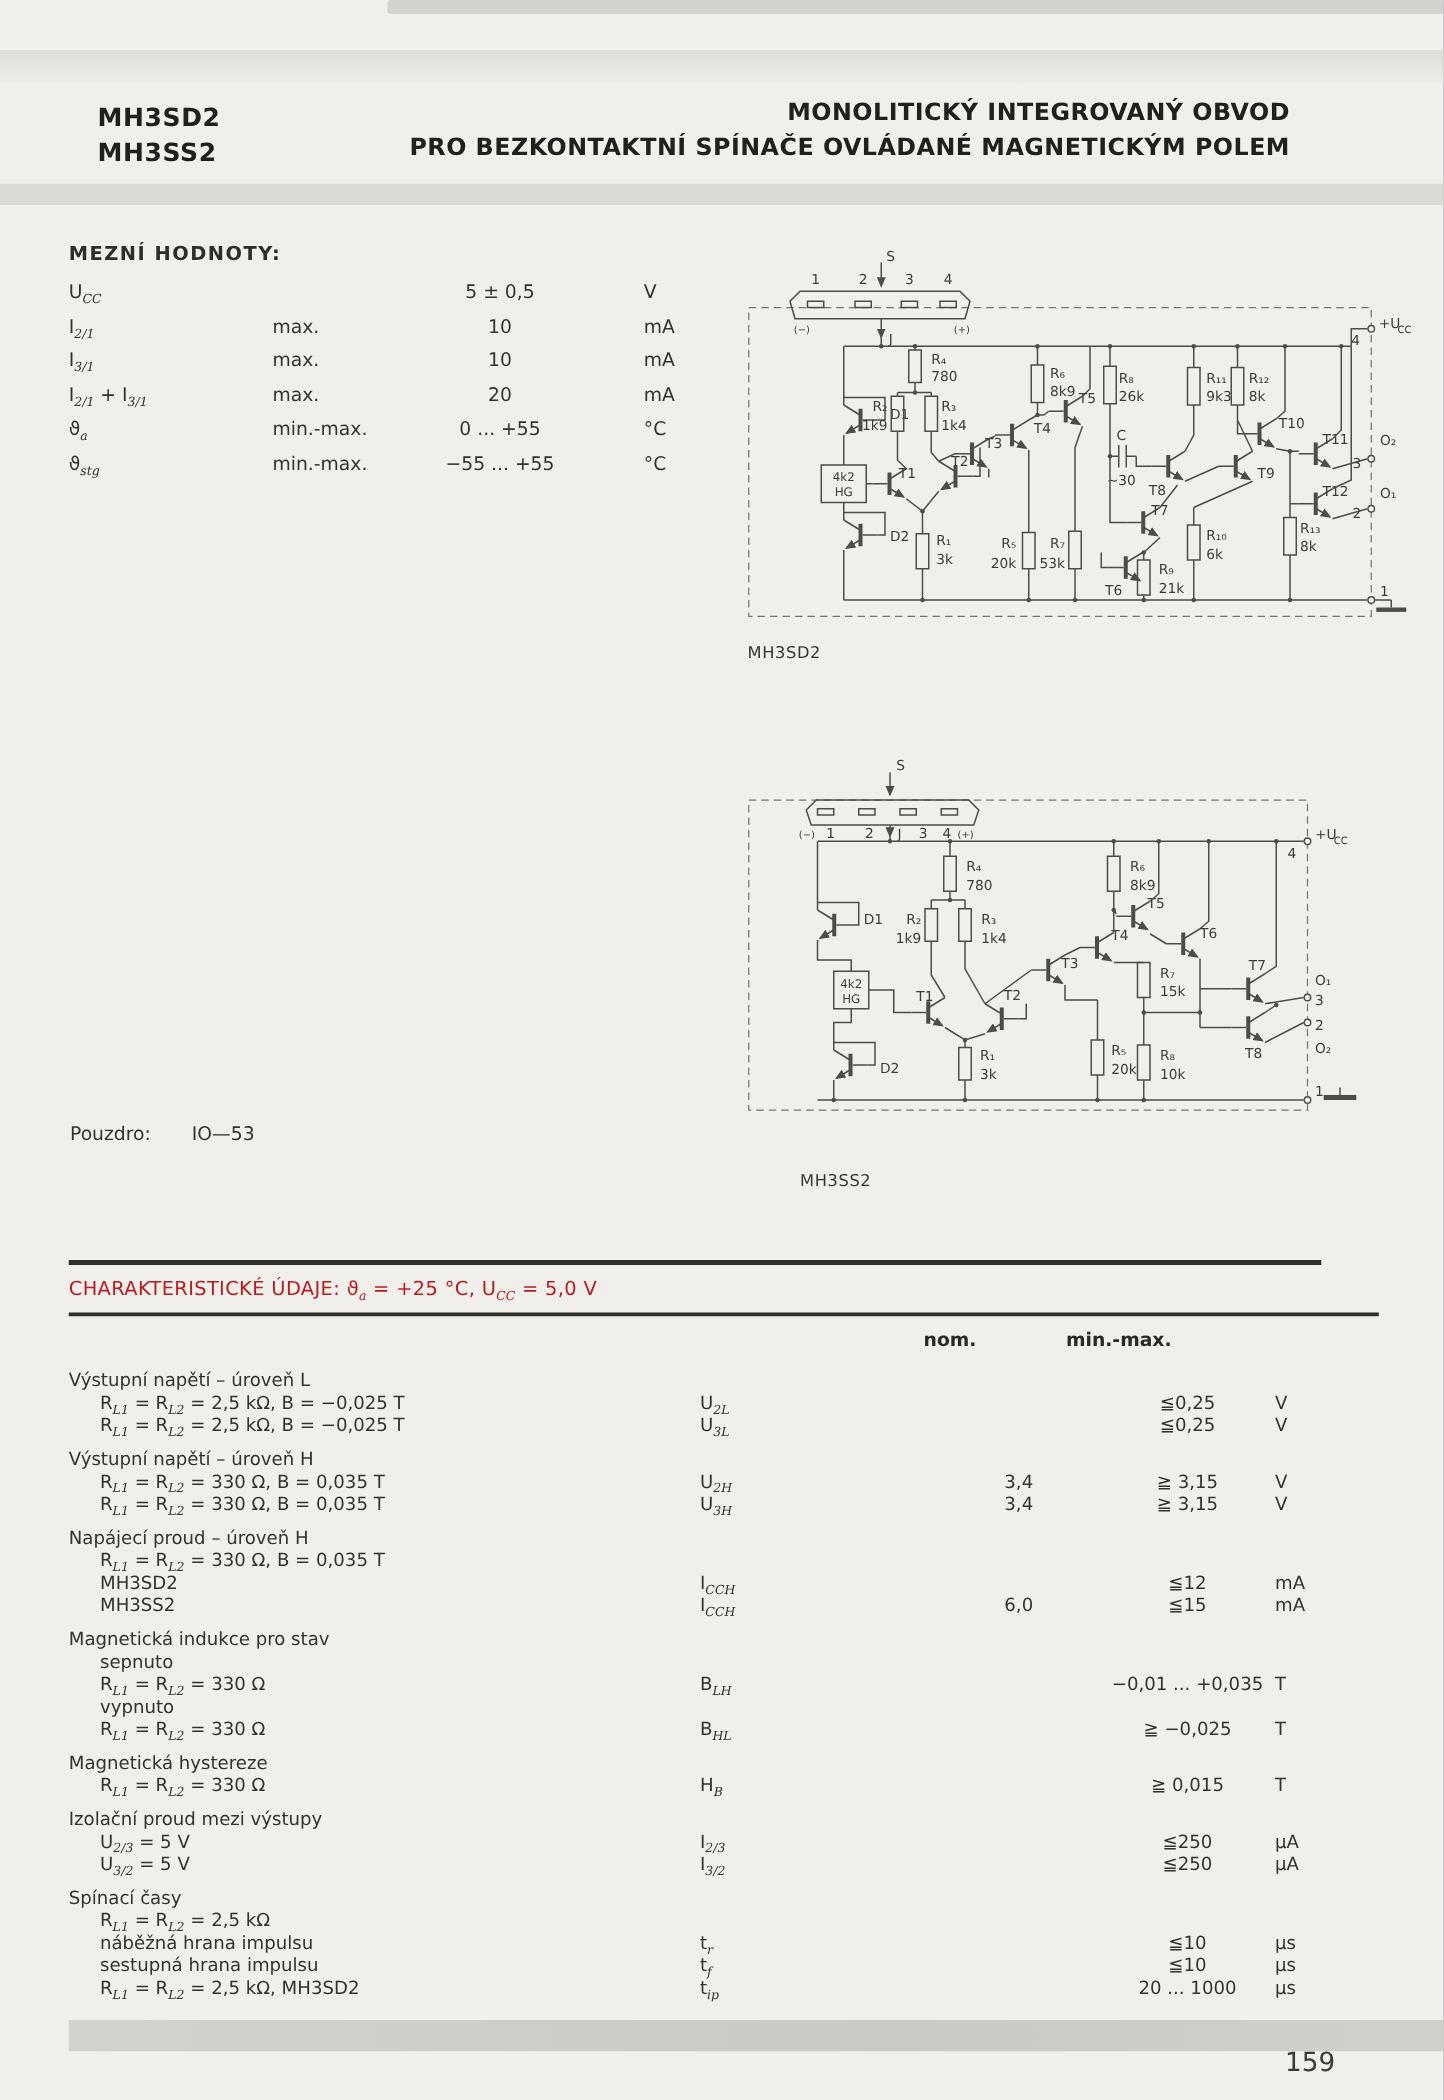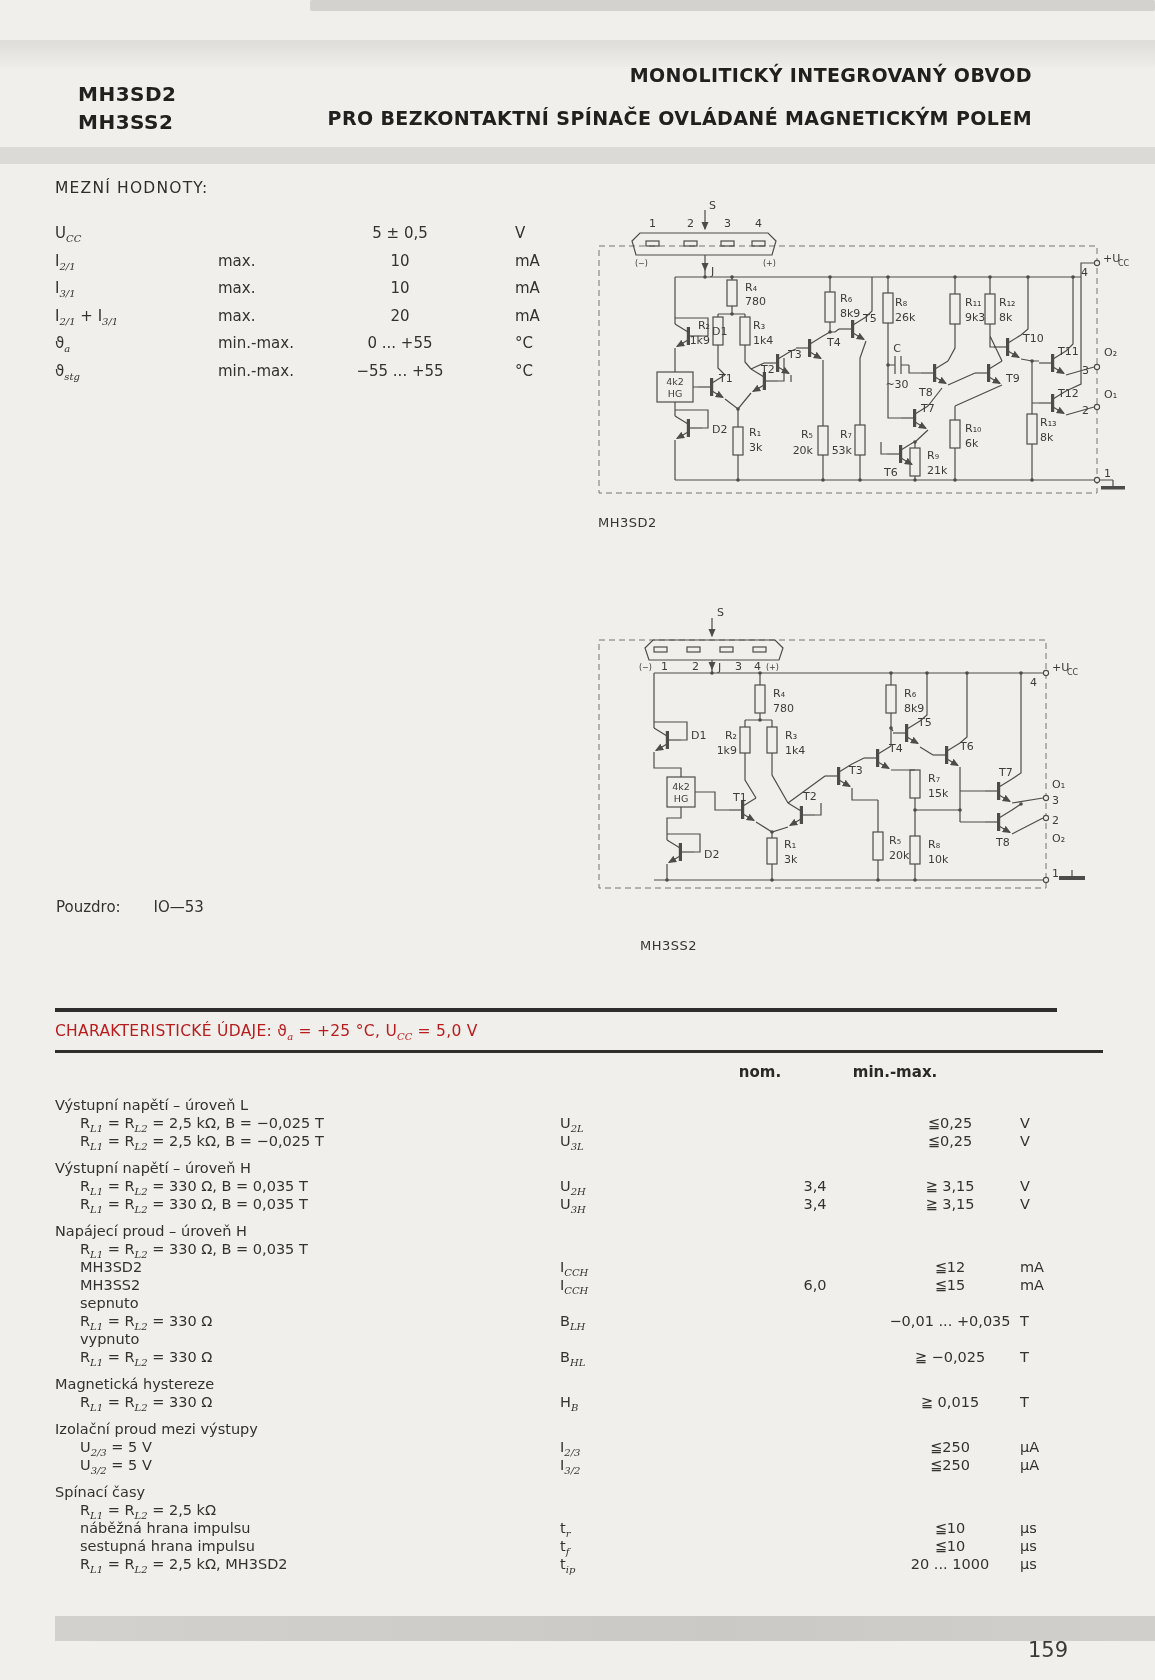--- a/index.html
+++ b/index.html
@@ -53,24 +53,24 @@
 <body>
 
 <div class="page">
 
   <div class="art art-topline"></div>
   <div class="art art-band1"></div>
   <div class="art art-band2"></div>
 
   <div class="abs partno" style="top:82px;">MH3SD2</div>
   <div class="abs partno" style="top:110px;">MH3SS2</div>
-  <div class="htitle" style="top:64px;">MONOLITICKÝ INTEGROVANÝ OBVOD</div>
+  <div class="htitle" style="top:79px;">MONOLITICKÝ INTEGROVANÝ OBVOD</div>
   <div class="htitle" style="top:107px;">PRO BEZKONTAKTNÍ SPÍNAČE OVLÁDANÉ MAGNETICKÝM POLEM</div>
 
-  <div class="abs sec-title" style="left:55px;top:179px;">MEZNÍ HODNOTY:</div>
+  <div class="abs sec-title" style="left:55px;top:194px;font-weight:bold;">MEZNÍ HODNOTY:</div>
   <div class="abs" style="left:55px;top:224px;width:1000px;" id="limits-body">
       <div class="lrow">
         <span class="lsym">U<sub>CC</sub></span>
         <span class="lcond"></span>
         <span class="lval">5 ± 0,5</span>
         <span class="lunit">V</span>
       </div>
       <div class="lrow">
         <span class="lsym">I<sub>2/1</sub></span>
         <span class="lcond">max.</span>
@@ -455,20 +455,23 @@
         <span class="cmm">≦12</span>
         <span class="cunit">mA</span>
       </div>
       <div class="crow val">
         <span class="clabel">MH3SS2</span>
         <span class="csym">I<sub>CCH</sub></span>
         <span class="cnom">6,0</span>
         <span class="cmm">≦15</span>
         <span class="cunit">mA</span>
       </div>
+      <div class="crow group">
+        <span class="clabel">Magnetická indukce pro stav</span>
+      </div>
       <div class="crow sub">
         <span class="clabel">sepnuto</span>
       </div>
       <div class="crow val">
         <span class="clabel">R<sub>L1</sub> = R<sub>L2</sub> = 330 Ω</span>
         <span class="csym">B<sub>LH</sub></span>
         <span class="cnom"></span>
         <span class="cmm">−0,01 ... +0,035</span>
         <span class="cunit">T</span>
       </div>

